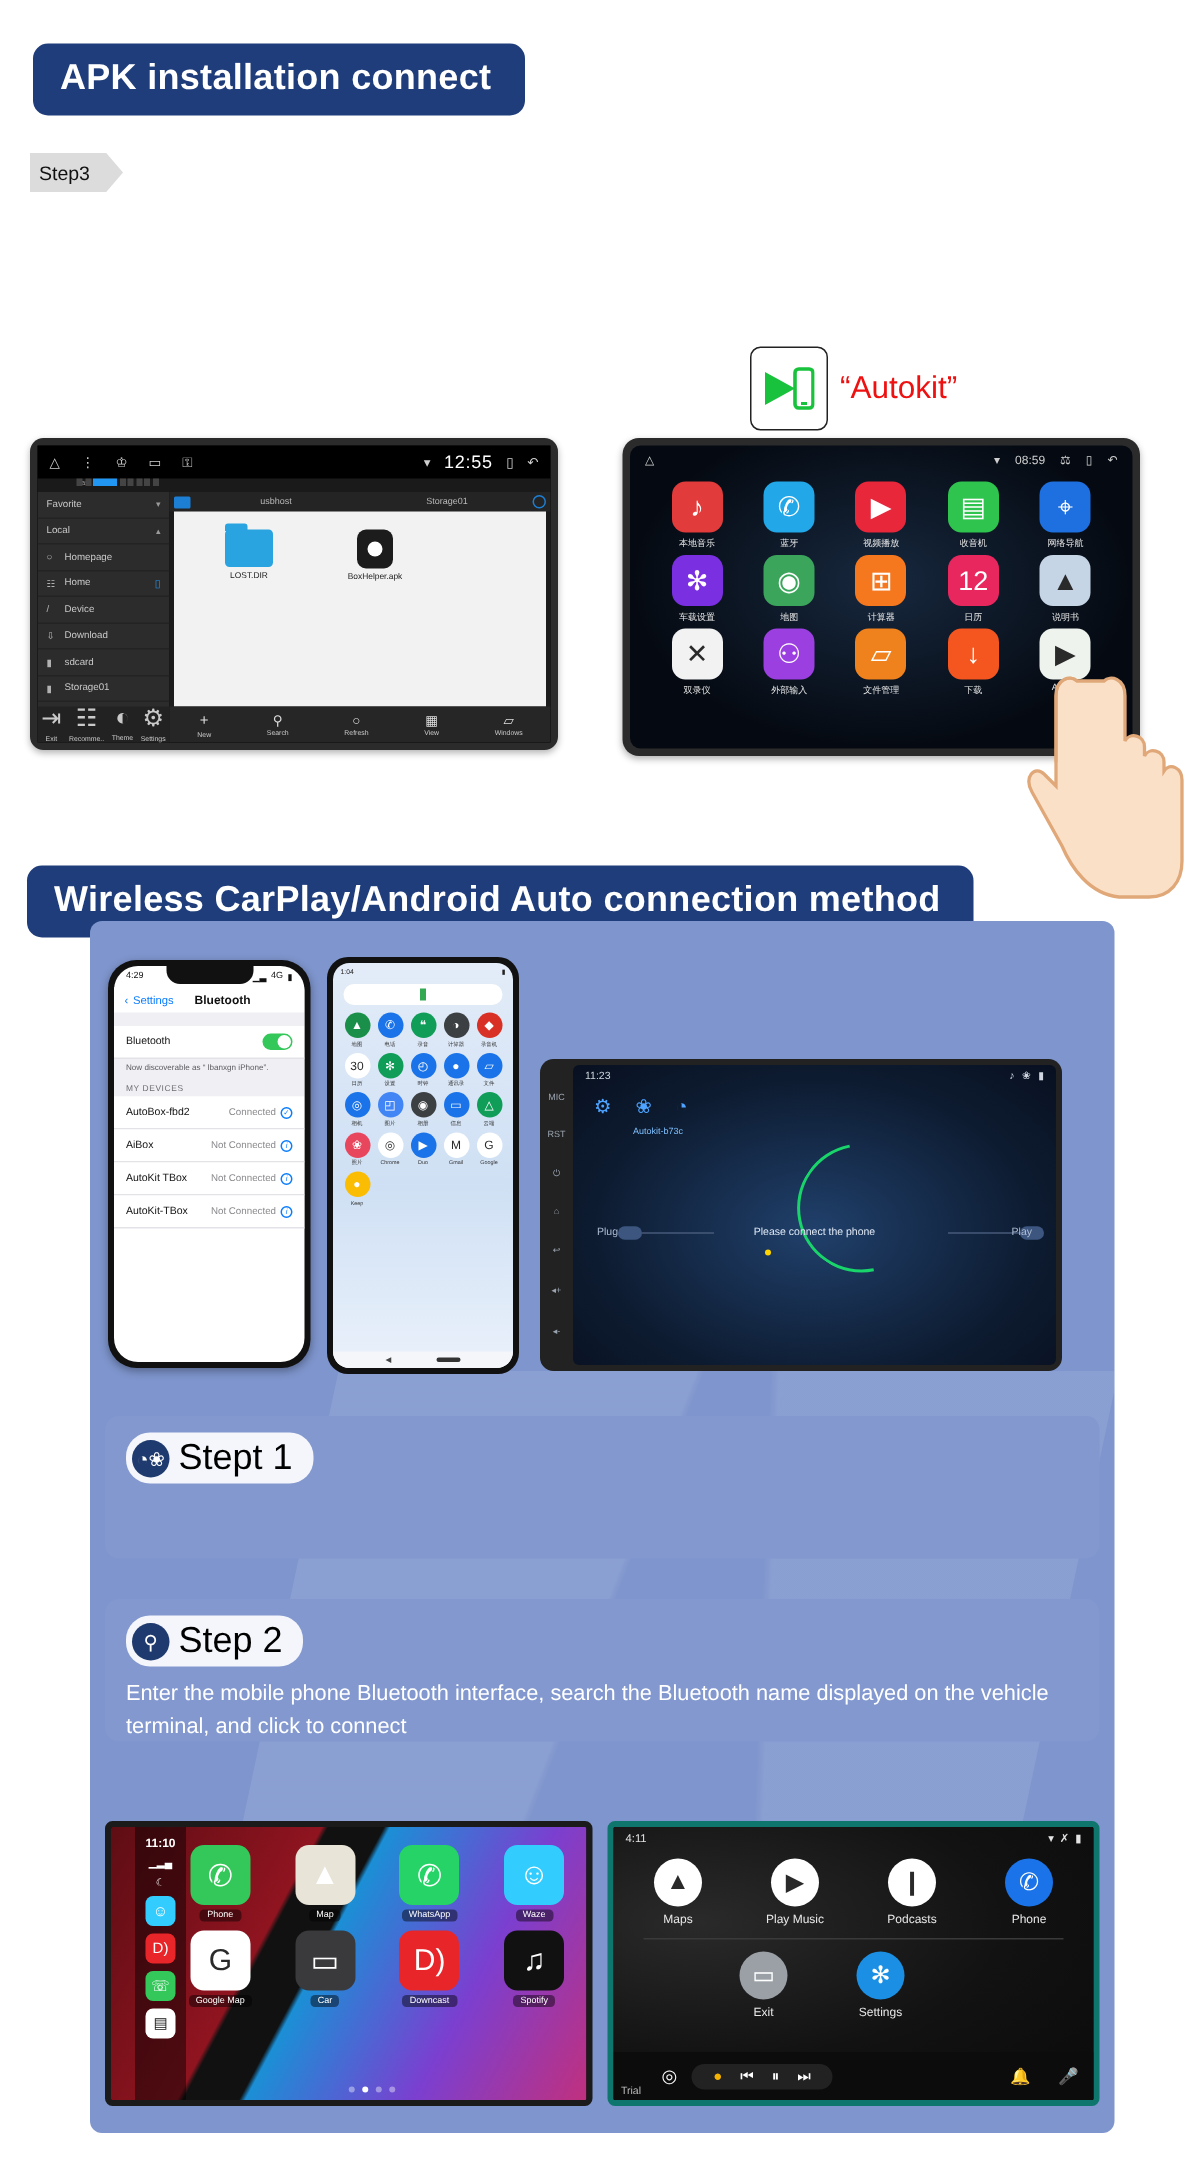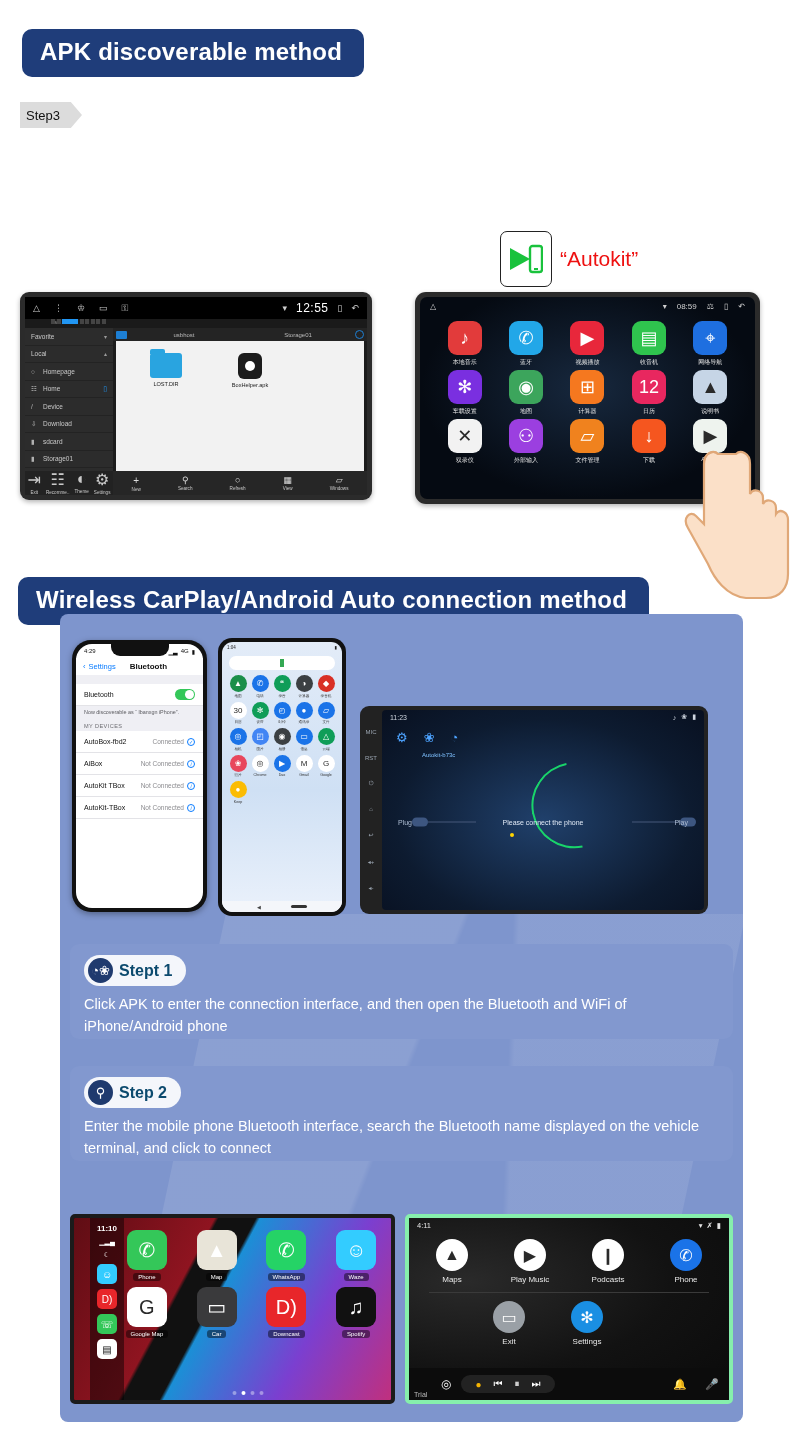--- a/index.html
+++ b/index.html
@@ -194,27 +194,27 @@
   #banner1{ top:330px; height:95px; }
   #banner2{ top:452px; height:95px; }
   .step-pill{
     display:inline-flex; align-items:center; gap:6px; background:#f4f6fb;
     border-radius:16px; padding:3px 14px 3px 4px; margin-bottom:7px;
   }
   .step-pill .circ{
     width:25px; height:25px; border-radius:50%; background:#1f3a6e;
     display:flex; align-items:center; justify-content:center; color:#fff; font-size:13px;
   }
-  .step-pill .txt{ color:#0c4a6e; font-size:16px; font-weight:700; }
+  .step-pill .txt{ color:#000000; font-size:24px; font-weight:400; }
   .banner-text{ color:#fff; font-size:14.5px; line-height:1.52; }
 
   
   .bot-screen{ position:absolute; top:600px; border-radius:5px; overflow:hidden; background:#000; }
   #carplay{ left:10px; width:325px; height:190px; border:4px solid #1b1b1b; }
-  #andauto{ left:345px; width:328px; height:190px; border:4px solid #86efac; }
+  #andauto{ left:345px; width:328px; height:190px; border:4px solid #0f766e; }
 
   .cpl{ width:100%; height:100%; position:relative;
     background:linear-gradient(118deg,#5f0d14 0%,#8f1420 34%,#111 35%,#111 44%,#1b8fd6 45%,#7b3fd0 72%,#c0307e 100%); }
   .cpl-rail{ position:absolute; left:16px; top:0; bottom:0; width:34px; background:rgba(0,0,0,.45); padding:6px 0; display:flex; flex-direction:column; align-items:center; gap:5px; }
   .cpl-time{ color:#fff; font-size:8px; font-weight:600; }
   .cpl-sig{ color:#fff; font-size:7px; }
   .cpl-rico{ width:20px; height:20px; border-radius:5px; display:flex; align-items:center; justify-content:center; font-size:10px; color:#fff; }
   .cpl-grid{ margin-left:40px; padding-top:12px; display:grid; grid-template-columns:repeat(4,1fr); gap:6px 4px; width:275px; }
   .cpl-app{ display:flex; flex-direction:column; align-items:center; }
   .cpl-ico{ width:40px; height:40px; border-radius:9px; display:flex; align-items:center; justify-content:center; font-size:20px; color:#fff; }
@@ -237,21 +237,21 @@
   .aa-trial{ position:absolute; left:5px; bottom:2px; font-size:7px; color:#bdbdbd; }
   .aa-media{ display:flex; align-items:center; gap:12px; background:#222; border-radius:14px; padding:3px 14px; }
   .aa-mico{ color:#fff; font-size:10px; }
 
   
   #hand{ position:absolute; left:684px; top:446px; width:106px; height:170px; z-index:6; }
 </style>
 </head>
 <body>
 
-<div id="hdr-apk" class="sec-header">APK discoverable method</div>
+<div id="hdr-apk" class="sec-header">APK installation connect</div>
 
 <div class="steps">
   <div class="step-row">
     <div class="step-badge">Step3</div>
   </div>
 </div>
 
 <div id="autokit-callout">
   <div class="autokit-tile">
     <svg width="34" height="30" viewBox="0 0 34 30">
@@ -667,21 +667,20 @@
           <span style="margin-left:-22px">Play</span>
         </div>
       </div>
     </div>
 
     <div id="banner1" class="step-banner">
       <div class="step-pill">
         <span class="circ">◔❀</span>
         <span class="txt">Stept 1</span>
       </div>
-      <div class="banner-text">Click APK to enter the connection interface, and then open the Bluetooth and WiFi of iPhone/Android phone</div>
     </div>
 
     <div id="banner2" class="step-banner">
       <div class="step-pill">
         <span class="circ">⚲</span>
         <span class="txt">Step 2</span>
       </div>
       <div class="banner-text">Enter the mobile phone Bluetooth interface, search the Bluetooth name displayed on the vehicle terminal, and click to connect</div>
     </div>
 

